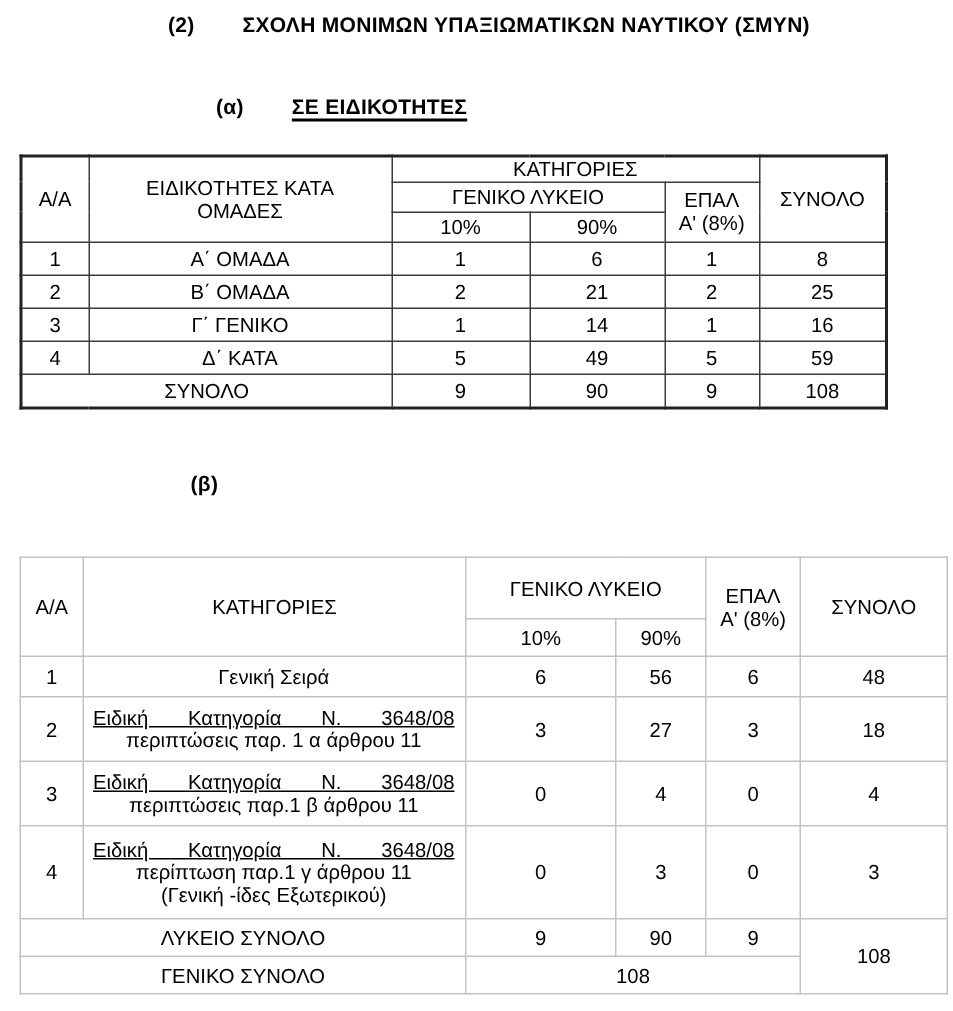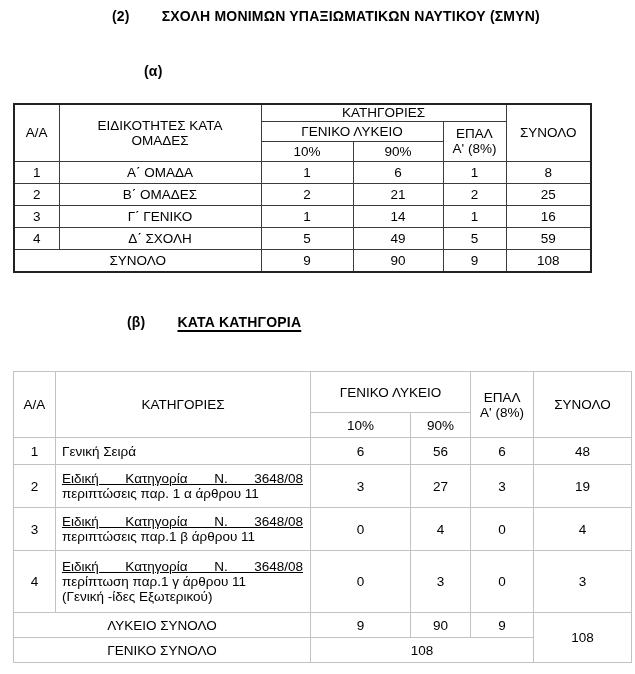--- a/index.html
+++ b/index.html
@@ -40,40 +40,41 @@
   #t1 { left: 13px; top: 103px; width: 577px; border: 2px solid #222; }
   #t1 td { border: 1px solid #3c3c3c; }
 
   
   #t2 { left: 13px; top: 371px; width: 618px; border: 1px solid #c2c2c2; }
   #t2 td { border: 1px solid #c2c2c2; }
 
   .wrap-narrow { max-width: 158px; margin: 0 auto; }
 
   .cat-cell { text-align: left; padding: 3px 7px 3px 6px; }
-  .cat-line { text-align: left; }
+  .cat-line { text-align: center; }
   .cat-line.jl { text-align: justify; text-align-last: justify; text-decoration: underline; }
 
   
   .r17 { height: 17px; } .r20 { height: 20px; } .r22 { height: 22px; }
   .r23 { height: 23px; } .r25 { height: 25px; } .r27 { height: 27px; }
   .r41 { height: 41px; } .r43 { height: 43px; } .r62 { height: 62px; }
 </style>
 </head>
 <body>
 
 <div class="doc">
 
   <div class="heading" style="left:112px; top:8px;">
     <span>(2)</span>
     <span class="h-text">ΣΧΟΛΗ ΜΟΝΙΜΩΝ ΥΠΑΞΙΩΜΑΤΙΚΩΝ ΝΑΥΤΙΚΟΥ (ΣΜΥΝ)</span>
   </div>
 
   <div class="heading" style="left:144px; top:63px;">
     <span>(α)</span>
+    <span class="h-text underlined">ΣΕ ΕΙΔΙΚΟΤΗΤΕΣ</span>
   </div>
 
   <table id="t1">
     <colgroup>
       <col style="width:45px">
         <col style="width:202px">
         <col style="width:92px">
       <col style="width:90px">
         <col style="width:63px">
         <col style="width:85px">
@@ -102,55 +103,54 @@
       <tr class="r22">
         <td>1</td>
         <td>Α΄ ΟΜΑΔΑ</td>
         <td>1</td>
         <td>6</td>
         <td>1</td>
         <td>8</td>
       </tr>
       <tr class="r22">
         <td>2</td>
-        <td>Β΄ ΟΜΑΔΕΣ</td>
+        <td>Β΄ ΟΜΑΔΑ</td>
         <td>2</td>
         <td>21</td>
         <td>2</td>
         <td>25</td>
       </tr>
       <tr class="r22">
         <td>3</td>
         <td>Γ΄ ΓΕΝΙΚΟ</td>
         <td>1</td>
         <td>14</td>
         <td>1</td>
         <td>16</td>
       </tr>
       <tr class="r22">
         <td>4</td>
-        <td>Δ΄ ΣΧΟΛΗ</td>
+        <td>Δ΄ ΚΑΤΑ</td>
         <td>5</td>
         <td>49</td>
         <td>5</td>
         <td>59</td>
       </tr>
       <tr class="r23">
         <td colspan="2">ΣΥΝΟΛΟ</td>
         <td>9</td>
         <td>90</td>
         <td>9</td>
         <td>108</td>
       </tr>
     </tbody>
   </table>
 
   <div class="heading" style="left:127px; top:314px;">
     <span>(β)</span>
-    <span class="h-text underlined">ΚΑΤΑ ΚΑΤΗΓΟΡΙΑ</span>
   </div>
 
   <table id="t2">
     <colgroup>
       <col style="width:42px">
         <col style="width:255px">
         <col style="width:100px">
       <col style="width:60px">
         <col style="width:63px">
         <col style="width:98px">
@@ -183,21 +183,21 @@
       </tr>
       <tr class="r43">
         <td>2</td>
         <td class="cat-cell">
           <div class="cat-line jl">Ειδική Κατηγορία Ν. 3648/08</div>
           <div class="cat-line">περιπτώσεις παρ. 1 α άρθρου 11</div>
         </td>
         <td>3</td>
         <td>27</td>
         <td>3</td>
-        <td>19</td>
+        <td>18</td>
       </tr>
       <tr class="r43">
         <td>3</td>
         <td class="cat-cell">
           <div class="cat-line jl">Ειδική Κατηγορία Ν. 3648/08</div>
           <div class="cat-line">περιπτώσεις παρ.1 β άρθρου 11</div>
         </td>
         <td>0</td>
         <td>4</td>
         <td>0</td>

